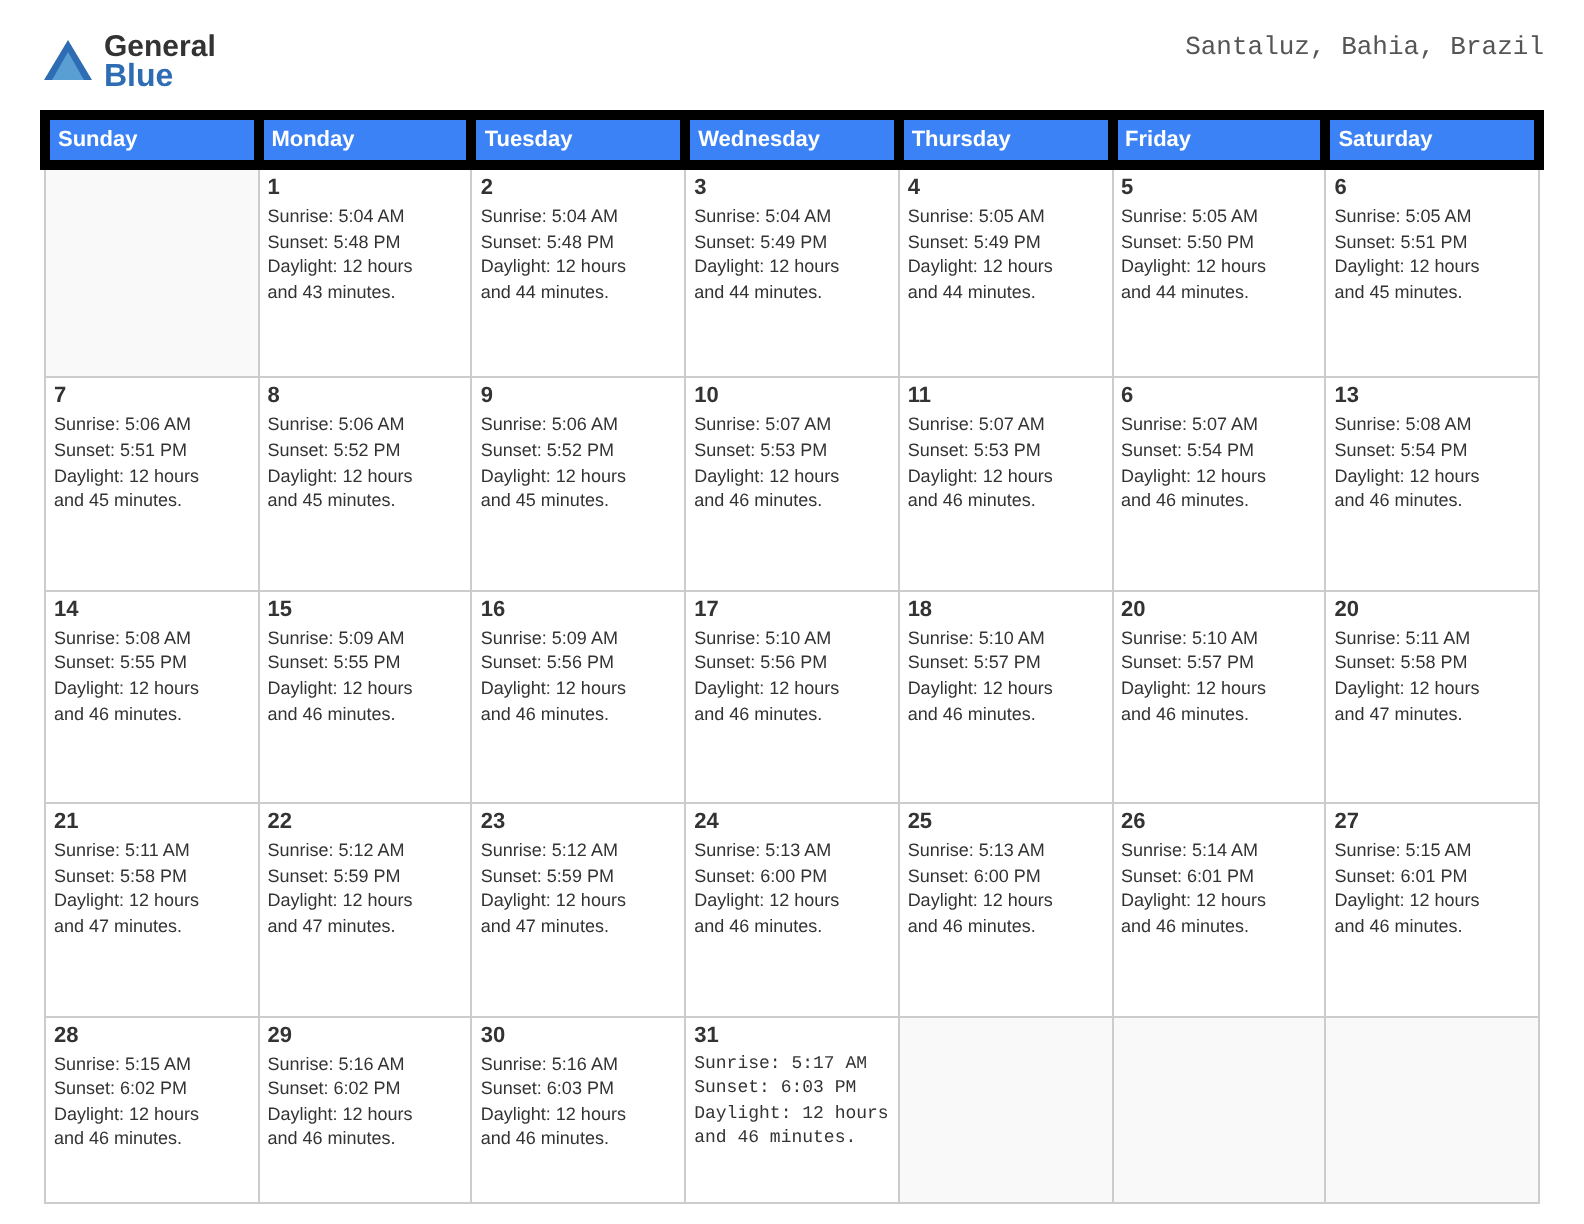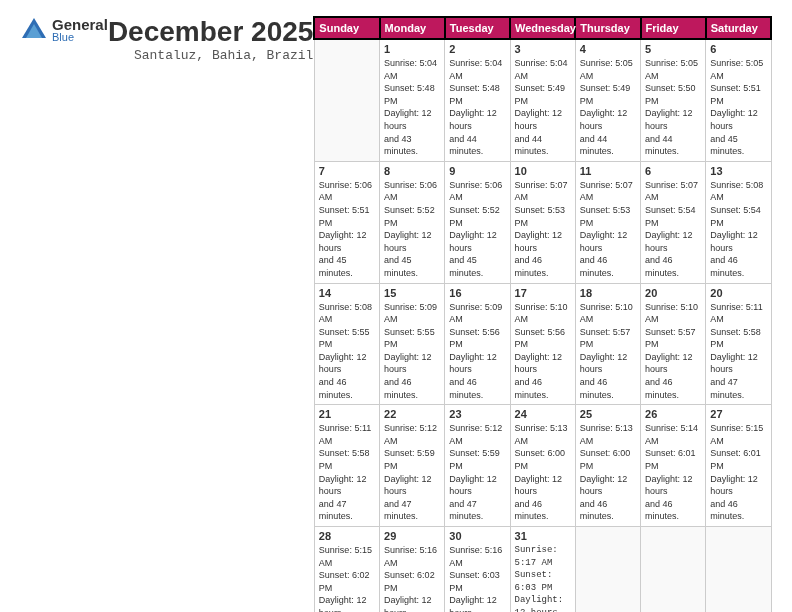--- a/index.html
+++ b/index.html
@@ -8,21 +8,21 @@
       background: #fff;
       width: 792px;
       height: 612px;
       overflow: hidden;
     }
     .page {
       width: 792px;
       height: 612px;
       padding: 16px 20px 10px 20px;
       display: flex;
-      flex-direction: row;
+      flex-direction: column;
     }
     .header {
       display: flex;
       align-items: flex-start;
       justify-content: space-between;
       margin-bottom: 8px;
     }
     .logo {
       display: flex;
       align-items: center;
@@ -31,22 +31,22 @@
       display: flex;
       flex-direction: column;
       line-height: 1;
     }
     .logo-general {
       font-size: 15px;
       font-weight: bold;
       color: #333;
     }
     .logo-blue {
-      font-size: 11px;
-      font-weight: normal;
+      font-size: 16px;
+      font-weight: bold;
       color: #2e6db4;
     }
     .logo-icon {
       width: 28px;
       height: 28px;
       margin-right: 4px;
     }
     .title-block {
       text-align: right;
     }
@@ -61,26 +61,26 @@
       font-family: Liberation Mono, monospace;
     }
     .calendar {
       flex: 1;
       border: 1px solid #ccc;
       border-collapse: collapse;
       width: 100%;
       table-layout: fixed;
     }
     .calendar th {
-      background: #be185d;
+      background: #3b82f6;
       color: #fff;
       font-size: 11px;
       font-weight: bold;
       padding: 4px 4px;
-      border: 2px solid #000000;
+      border: 5px solid #000000;
       text-align: left;
     }
     .calendar td {
       border: 1px solid #ccc;
       vertical-align: top;
       padding: 3px 4px;
       font-size: 9.5px;
       color: #333;
       height: 82px;
     }
@@ -113,21 +113,20 @@
       <svg class="logo-icon" viewBox="0 0 28 28">
         <polygon points="14,2 26,22 2,22" fill="#2e6db4"></polygon>
         <polygon points="14,8 22,22 6,22" fill="#5a9fd4"></polygon>
       </svg>
       <div class="logo-text">
         <span class="logo-general">General</span>
         <span class="logo-blue">Blue</span>
       </div>
     </div>
     <div class="title-block">
-      <div class="month-title">December 2025</div>
       <div class="subtitle">Santaluz, Bahia, Brazil</div>
     </div>
   </div>
 
   <table class="calendar">
     <thead>
       <tr>
       <th>Sunday</th>
           <th>Monday</th>
           <th>Tuesday</th>

